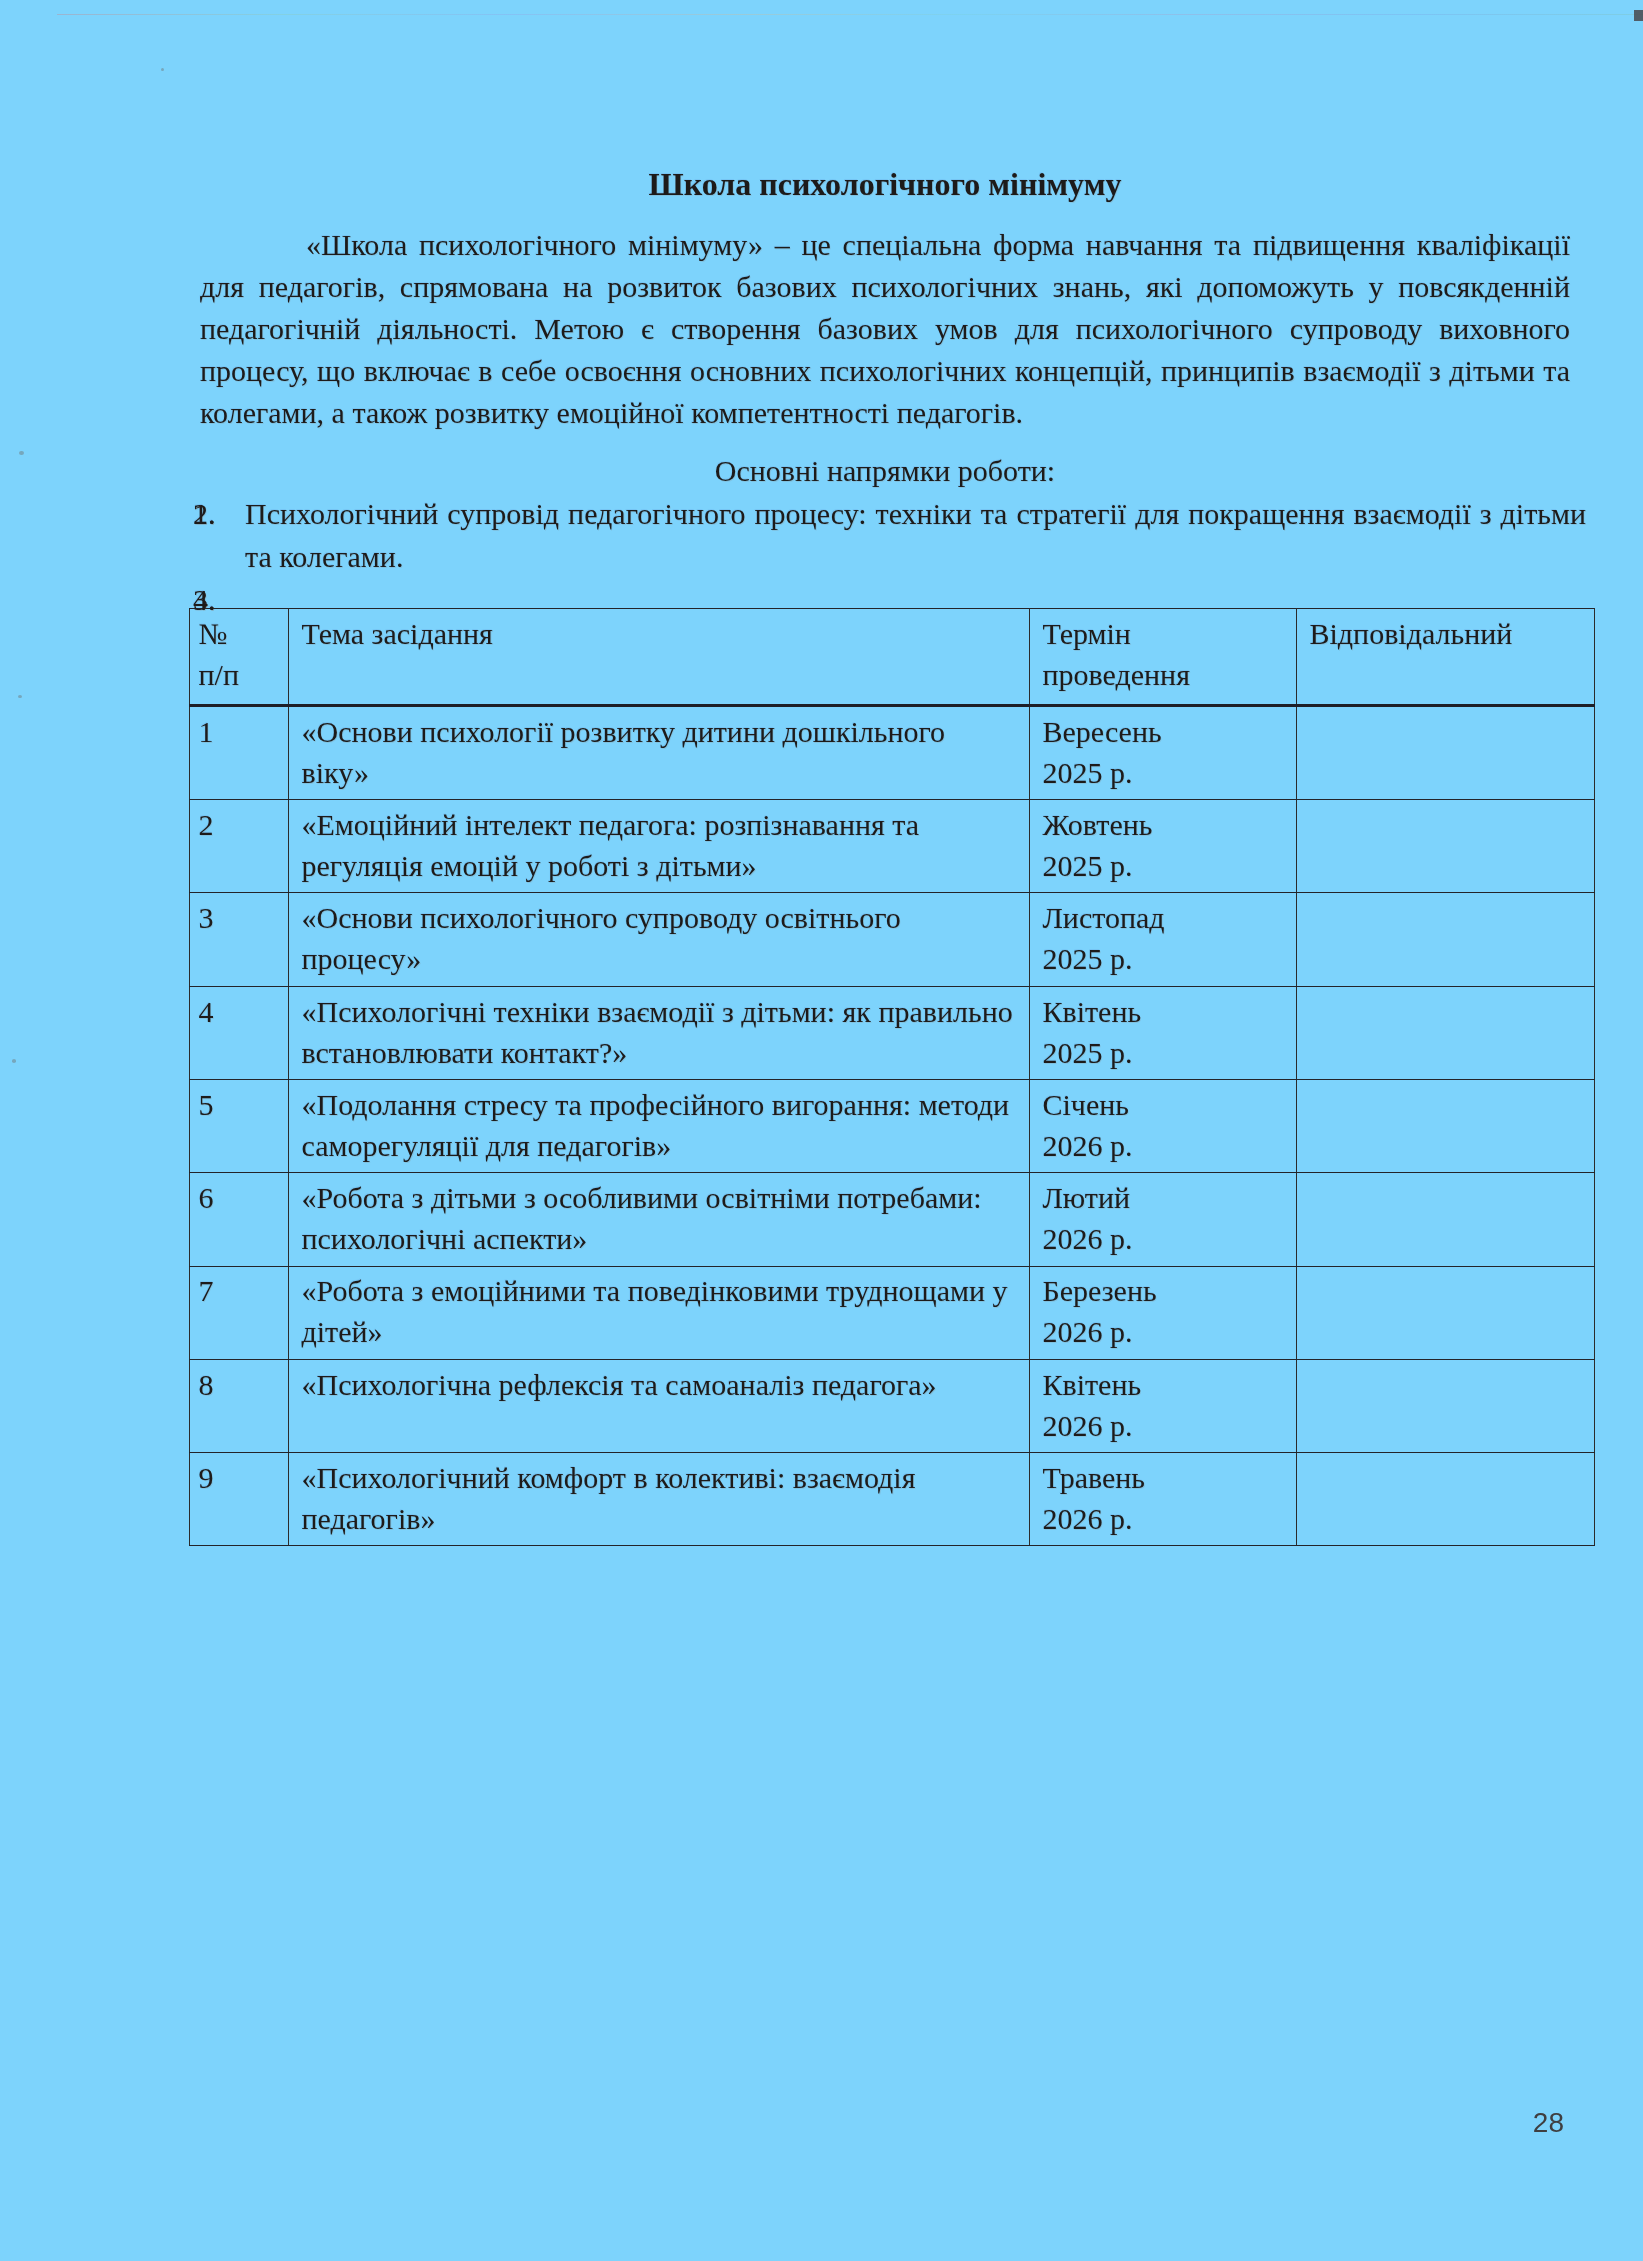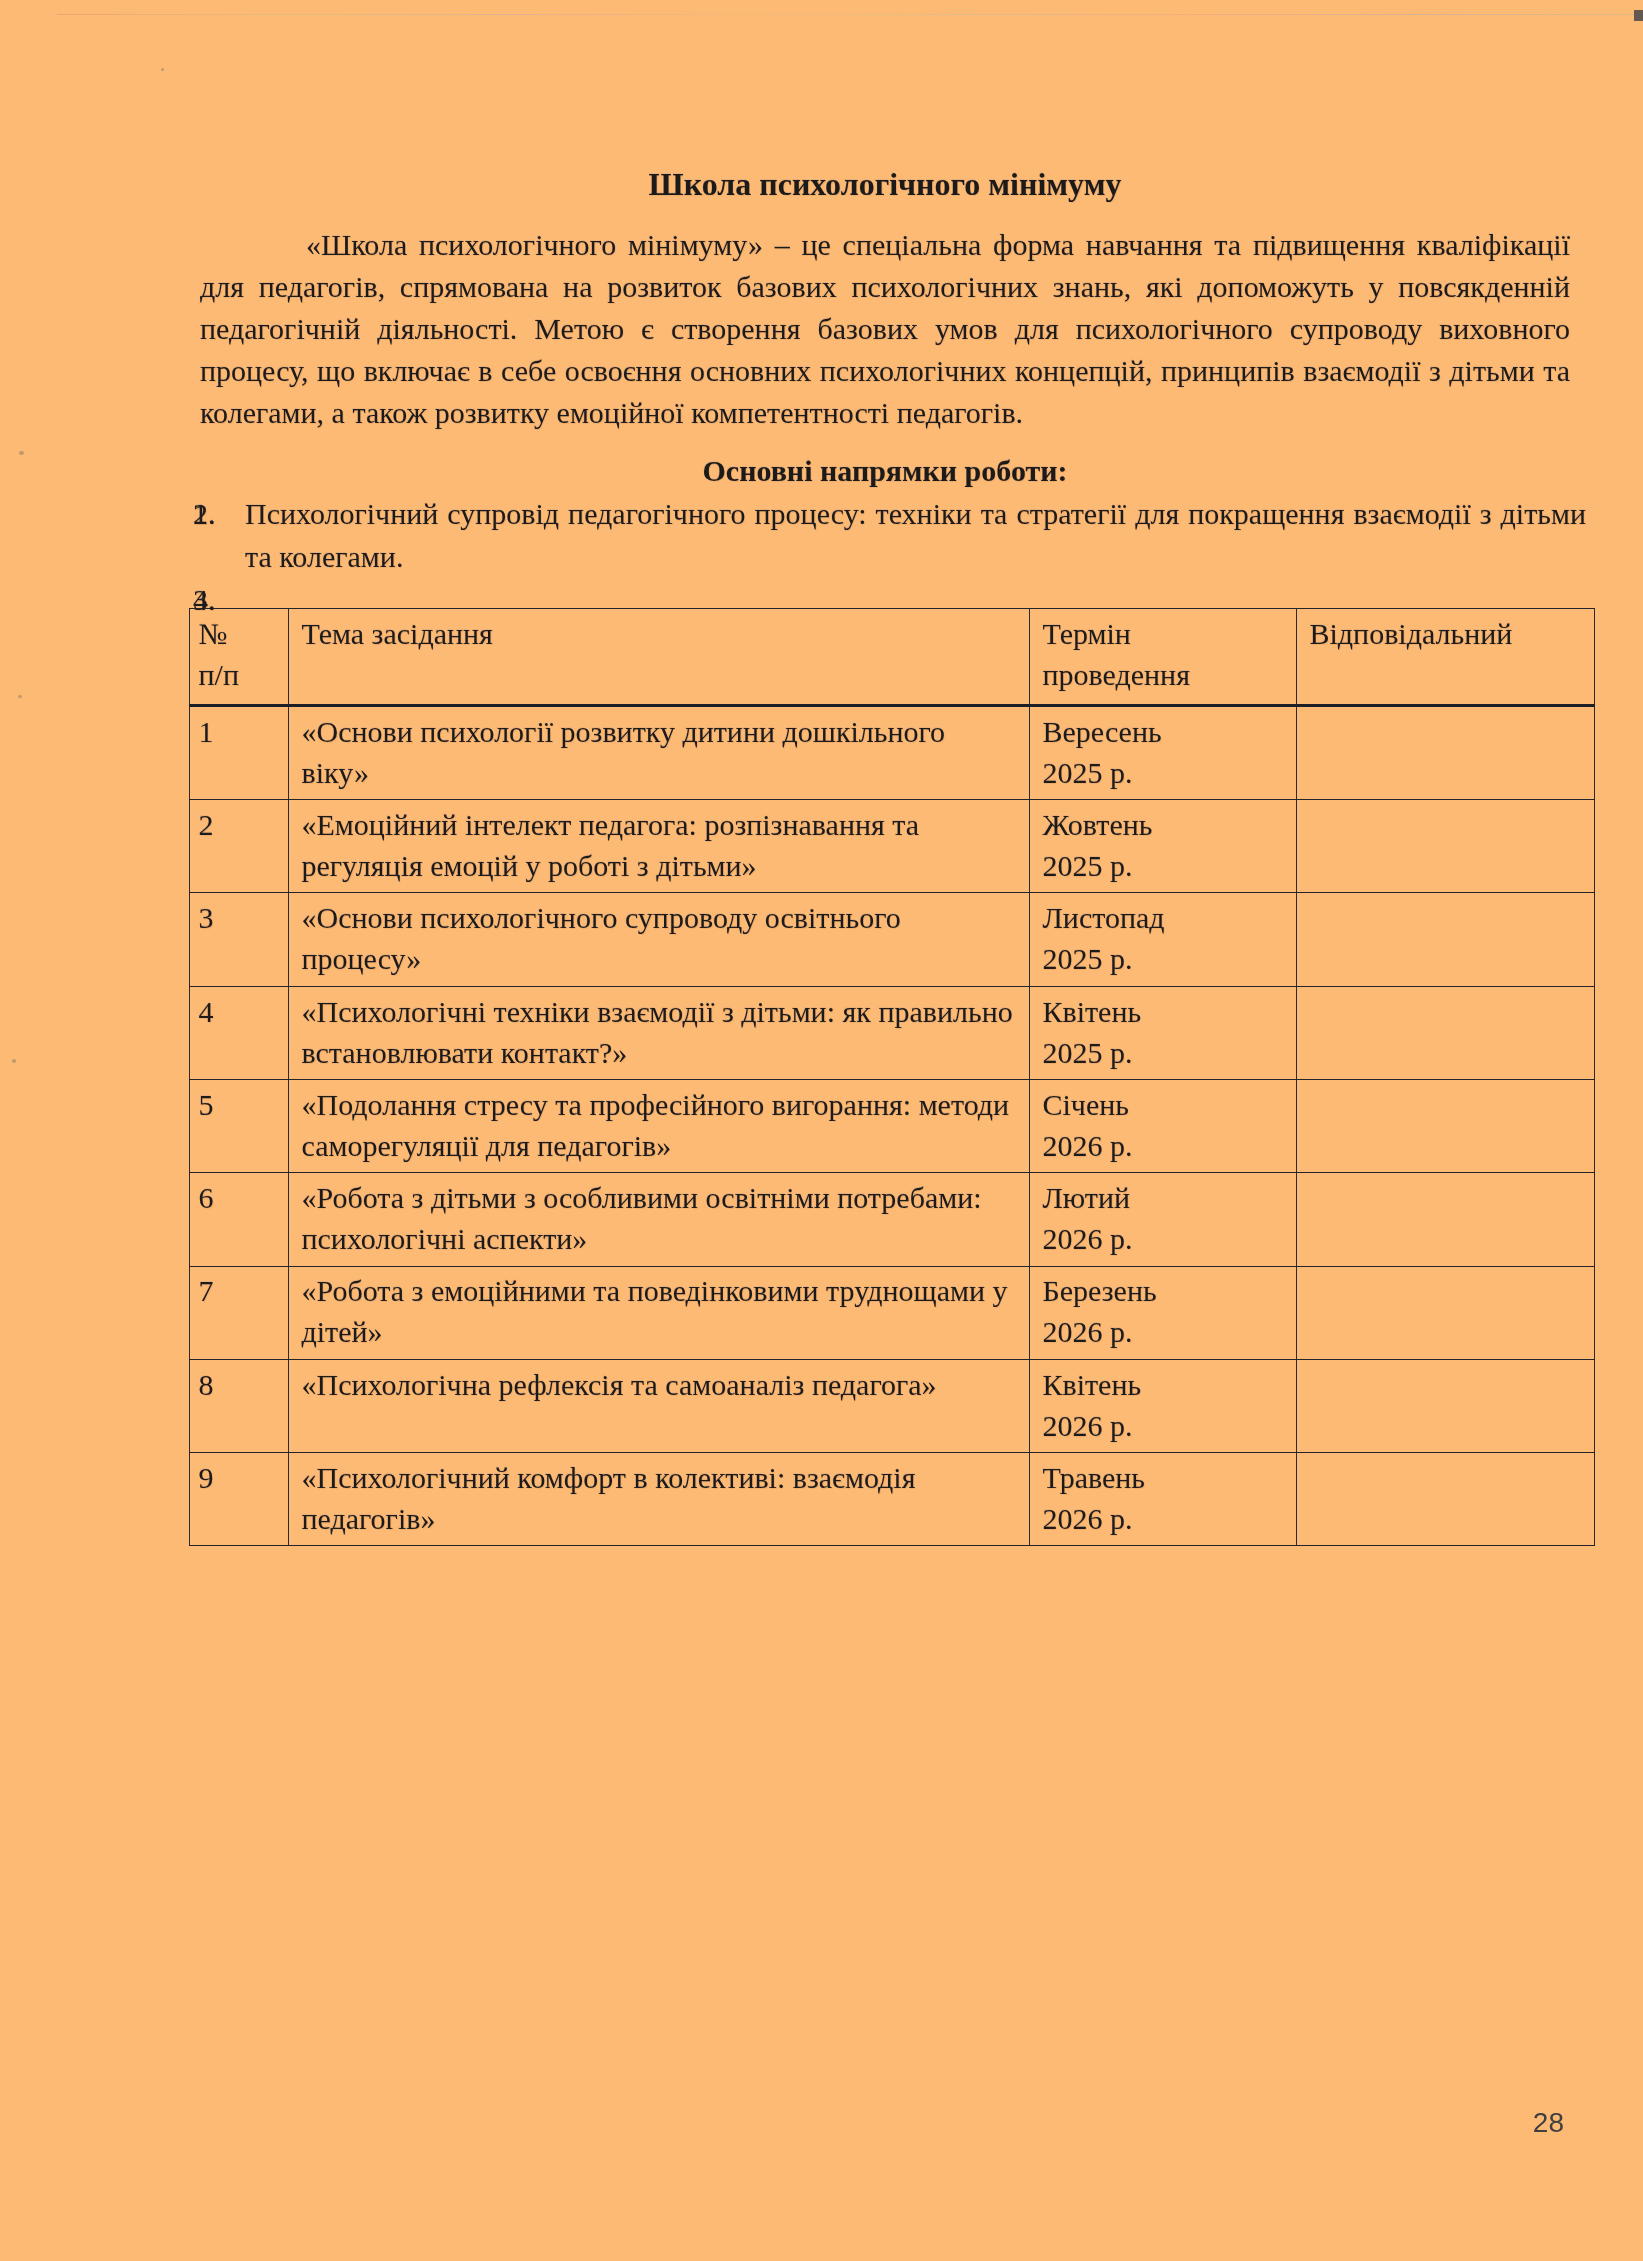--- a/index.html
+++ b/index.html
@@ -1,19 +1,19 @@
 <!DOCTYPE html>
 <html lang="uk" style="font-size:10.3px"><head>
 <meta charset="utf-8">
 <style>
   html,body{margin:0;padding:0;background:#d9d9d9;}
   .page{
     position:relative;
     width:1644px;height:2261px;
-    background:#fdba74;
+    background:#7dd3fc;
     font-family:"Liberation Serif", serif;
     color:#1d1b1a;
     overflow:hidden;
     text-shadow: 0.8px 0.6px 0 rgba(150,75,40,.13), -0.6px -0.6px 0 rgba(60,80,170,.11);
   }
   
   .scan-line{
     position:absolute;top:13.5px;left:57px;right:0;height:1.9px;
     background:linear-gradient(90deg,
       rgba(215,120,120,.55), rgba(150,200,150,.40), rgba(150,150,225,.45),
@@ -33,21 +33,21 @@
     font-size:30px;line-height:42px;
   }
   .doc-title{
     text-align:center;font-weight:bold;font-size:32px;line-height:48px;
     margin:0 0 15.5px 0;
   }
   .intro{
     margin:16px;text-align:justify;text-indent:106px;
   }
   .list-heading{
-    margin:0;text-align:center;font-weight:bold;font-size:30px;line-height:42px;
+    margin:0;text-align:center;font-weight:normal;font-size:30px;line-height:42px;
   }
   .num-list{margin:0;padding:0;}
   .li{
     position:relative;padding-left:61px;text-align:justify;line-height:43px;
   }
   .li .num{position:absolute;left:9px;top:0;}
 
   table.schedule{
     border-collapse:collapse;
     margin:30px 0 0 4.5px;

